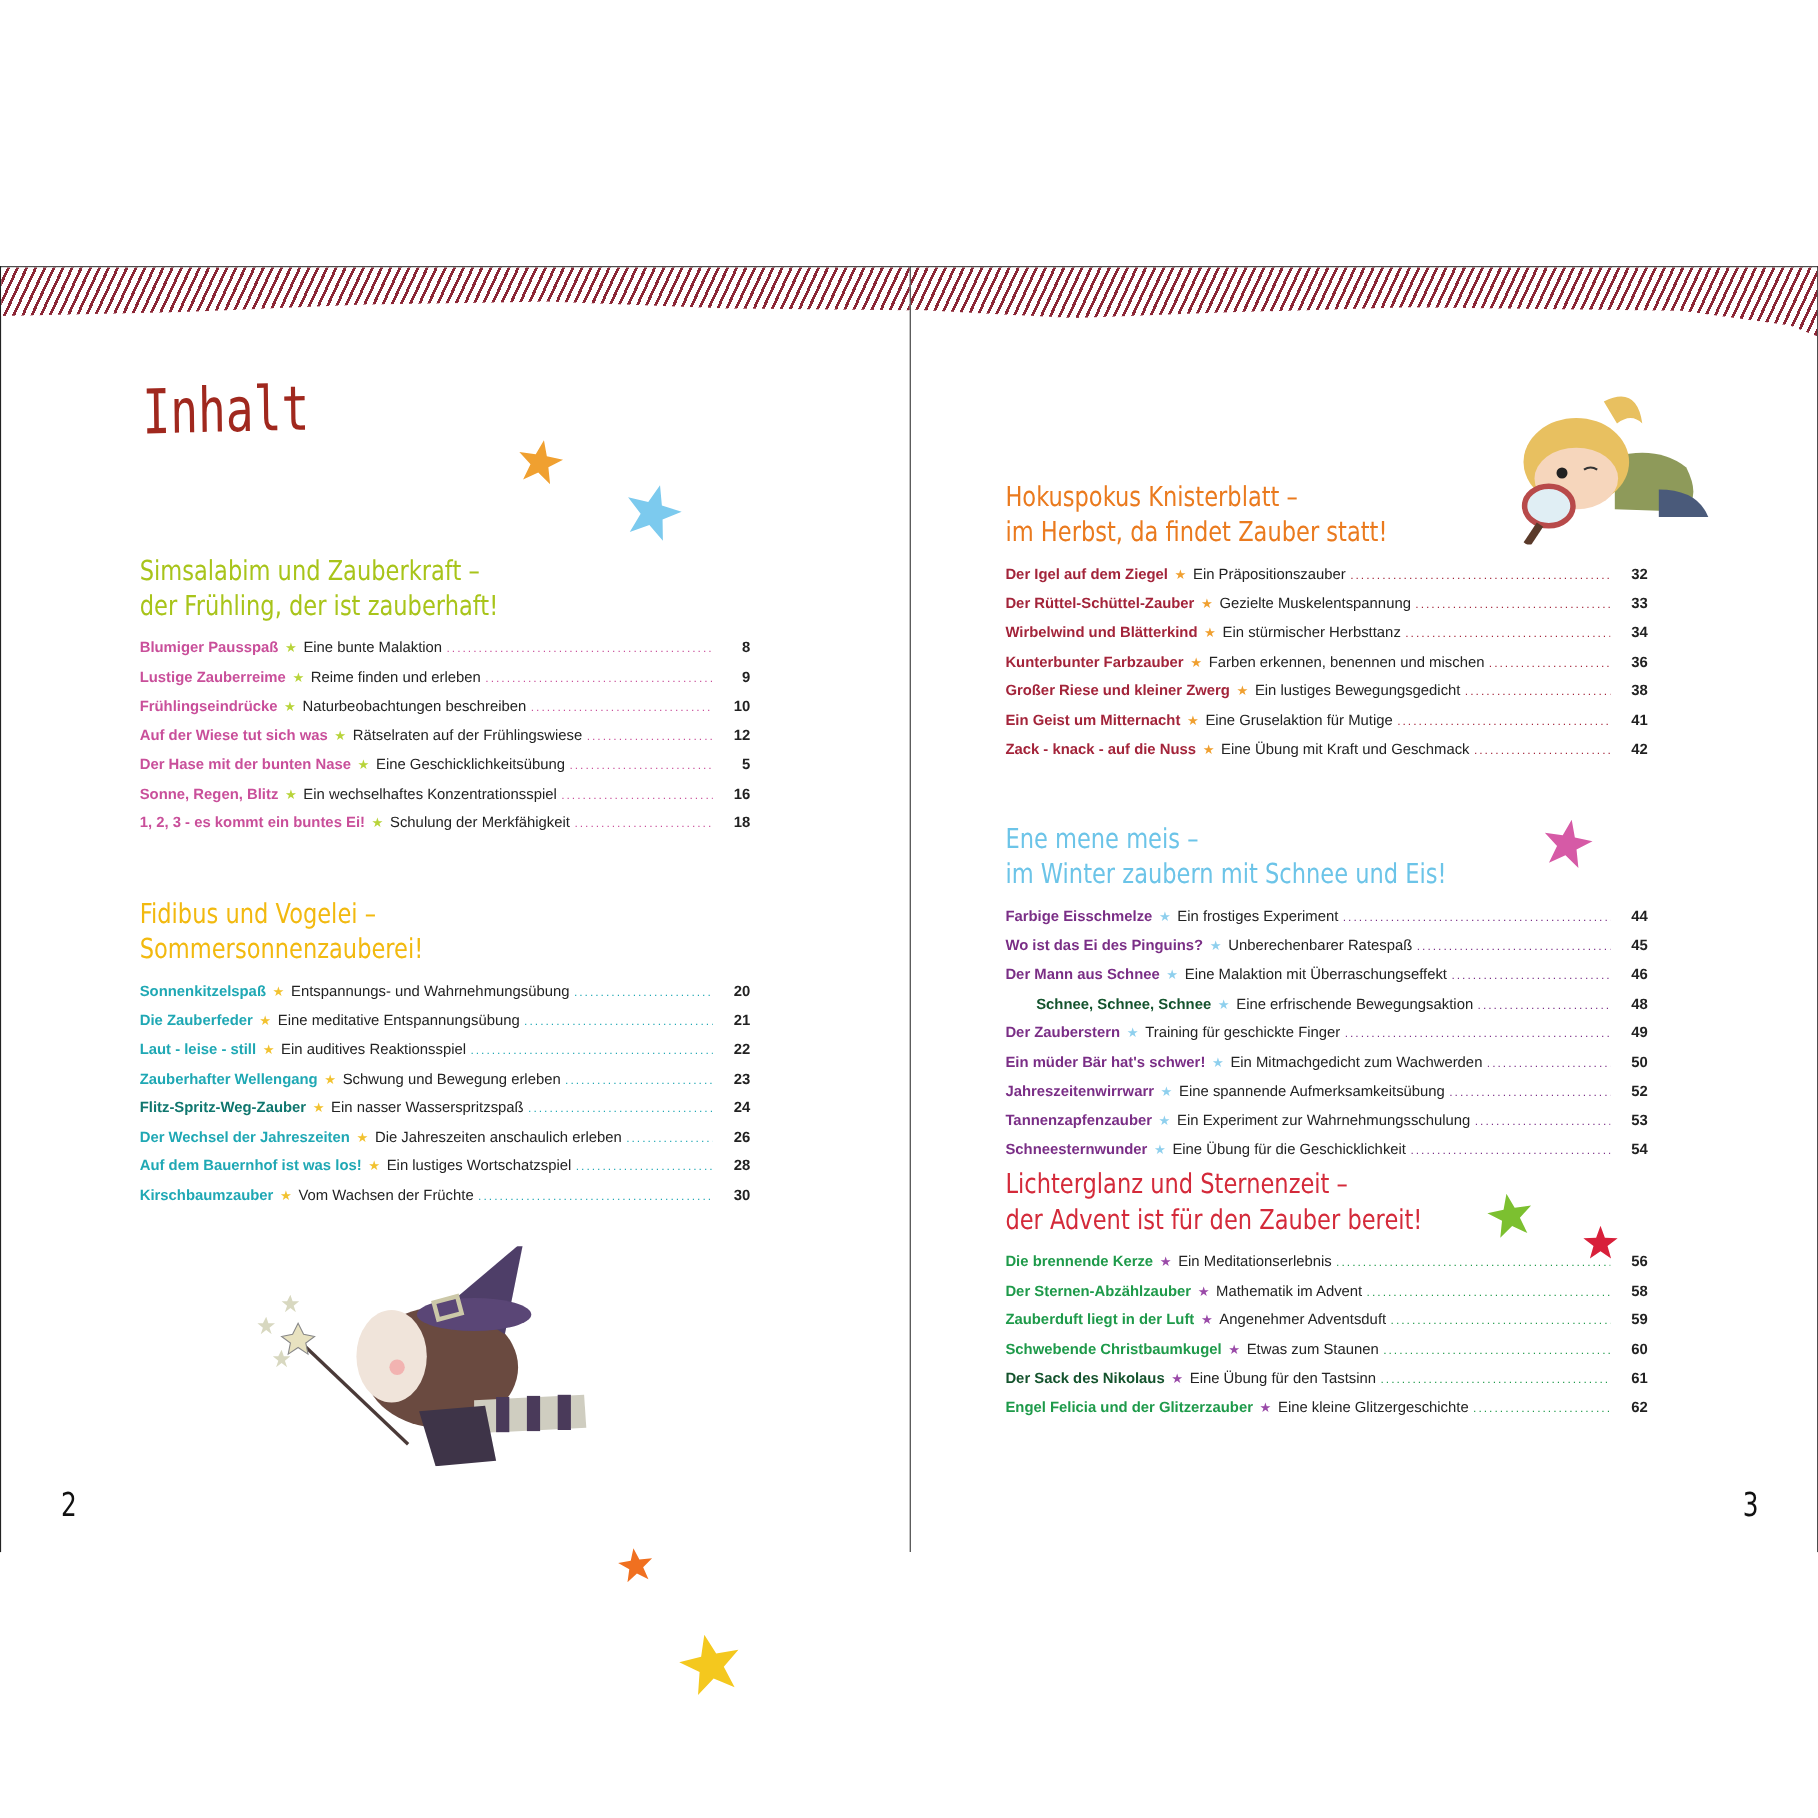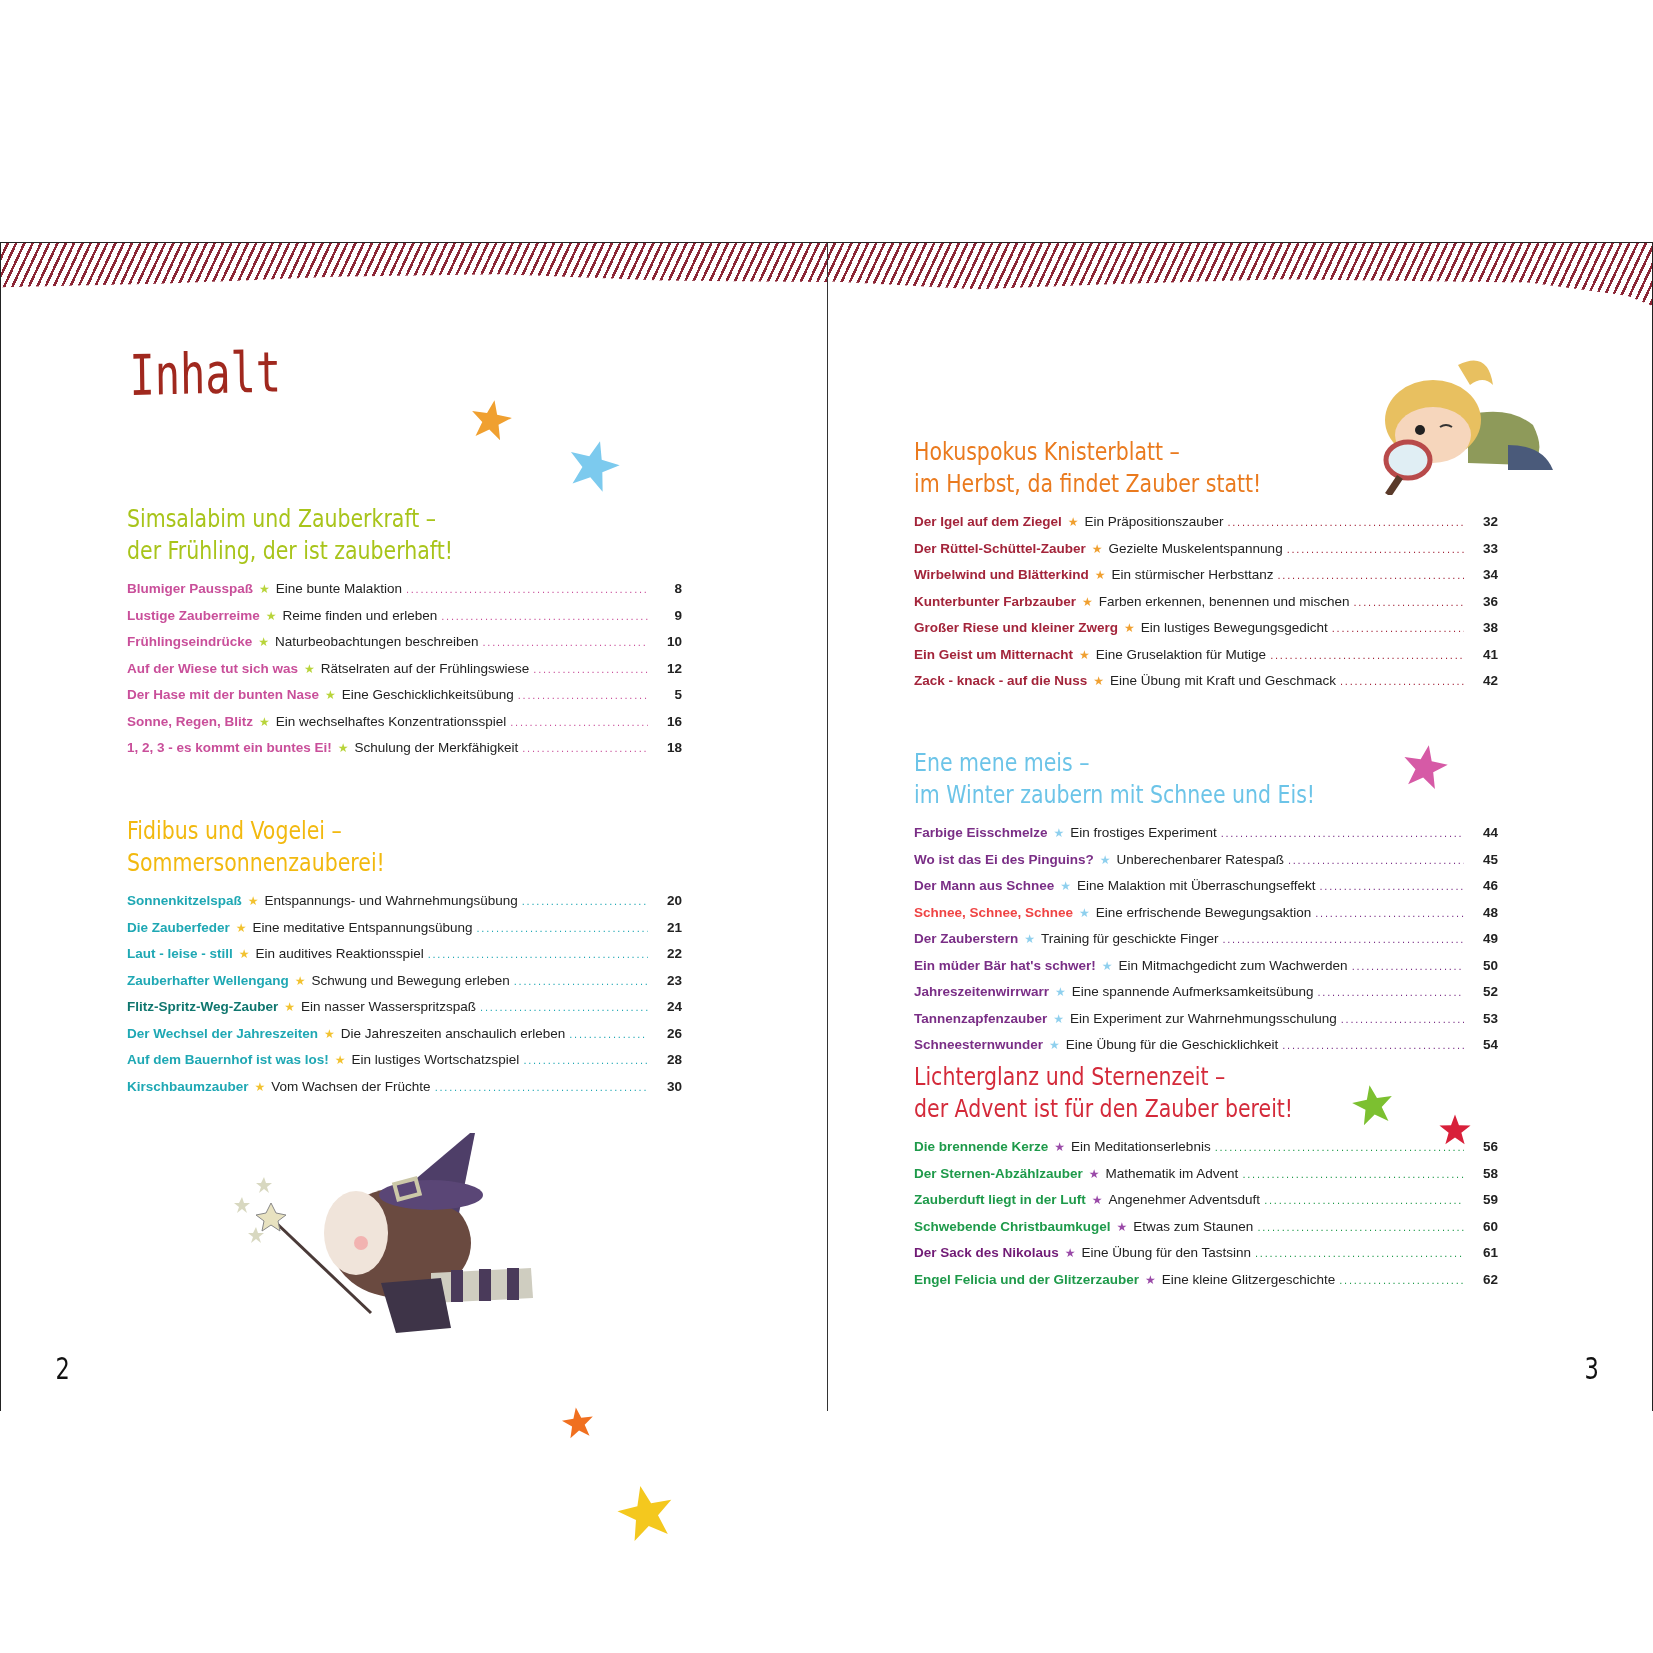--- a/index.html
+++ b/index.html
@@ -298,21 +298,21 @@
             <span class="p">45</span>
           </div>
           <div class="row">
             <span class="t" style="color: rgb(122, 46, 134);">Der Mann aus Schnee</span>
             <span class="s" style="color: rgb(143, 208, 238);">★</span>
             <span class="d">Eine Malaktion mit Überraschungseffekt</span>
             <span class="dots" style="color: rgb(122, 46, 134);"></span>
             <span class="p">46</span>
           </div>
           <div class="row">
-            <span class="t" style="color: #ef4444;">Schnee, Schnee, Schnee</span>
+            <span class="t" style="color: #14532d; margin-left: 28px;">Schnee, Schnee, Schnee</span>
             <span class="s" style="color: rgb(143, 208, 238);">★</span>
             <span class="d">Eine erfrischende Bewegungsaktion</span>
             <span class="dots" style="color: rgb(122, 46, 134);"></span>
             <span class="p">48</span>
           </div>
           <div class="row">
             <span class="t" style="color: rgb(122, 46, 134);">Der Zauberstern</span>
             <span class="s" style="color: rgb(143, 208, 238);">★</span>
             <span class="d">Training für geschickte Finger</span>
             <span class="dots" style="color: rgb(122, 46, 134);"></span>
@@ -384,21 +384,21 @@
             <span class="p">59</span>
           </div>
           <div class="row">
             <span class="t" style="color: rgb(30, 154, 74);">Schwebende Christbaumkugel</span>
             <span class="s" style="color: rgb(154, 74, 168);">★</span>
             <span class="d">Etwas zum Staunen</span>
             <span class="dots" style="color: rgb(30, 154, 74);"></span>
             <span class="p">60</span>
           </div>
           <div class="row">
-            <span class="t" style="color: #701a75;">Der Sack des Nikolaus</span>
+            <span class="t" style="color: #14532d;">Der Sack des Nikolaus</span>
             <span class="s" style="color: rgb(154, 74, 168);">★</span>
             <span class="d">Eine Übung für den Tastsinn</span>
             <span class="dots" style="color: rgb(30, 154, 74);"></span>
             <span class="p">61</span>
           </div>
           <div class="row">
             <span class="t" style="color: rgb(30, 154, 74);">Engel Felicia und der Glitzerzauber</span>
             <span class="s" style="color: rgb(154, 74, 168);">★</span>
             <span class="d">Eine kleine Glitzergeschichte</span>
             <span class="dots" style="color: rgb(30, 154, 74);"></span>

